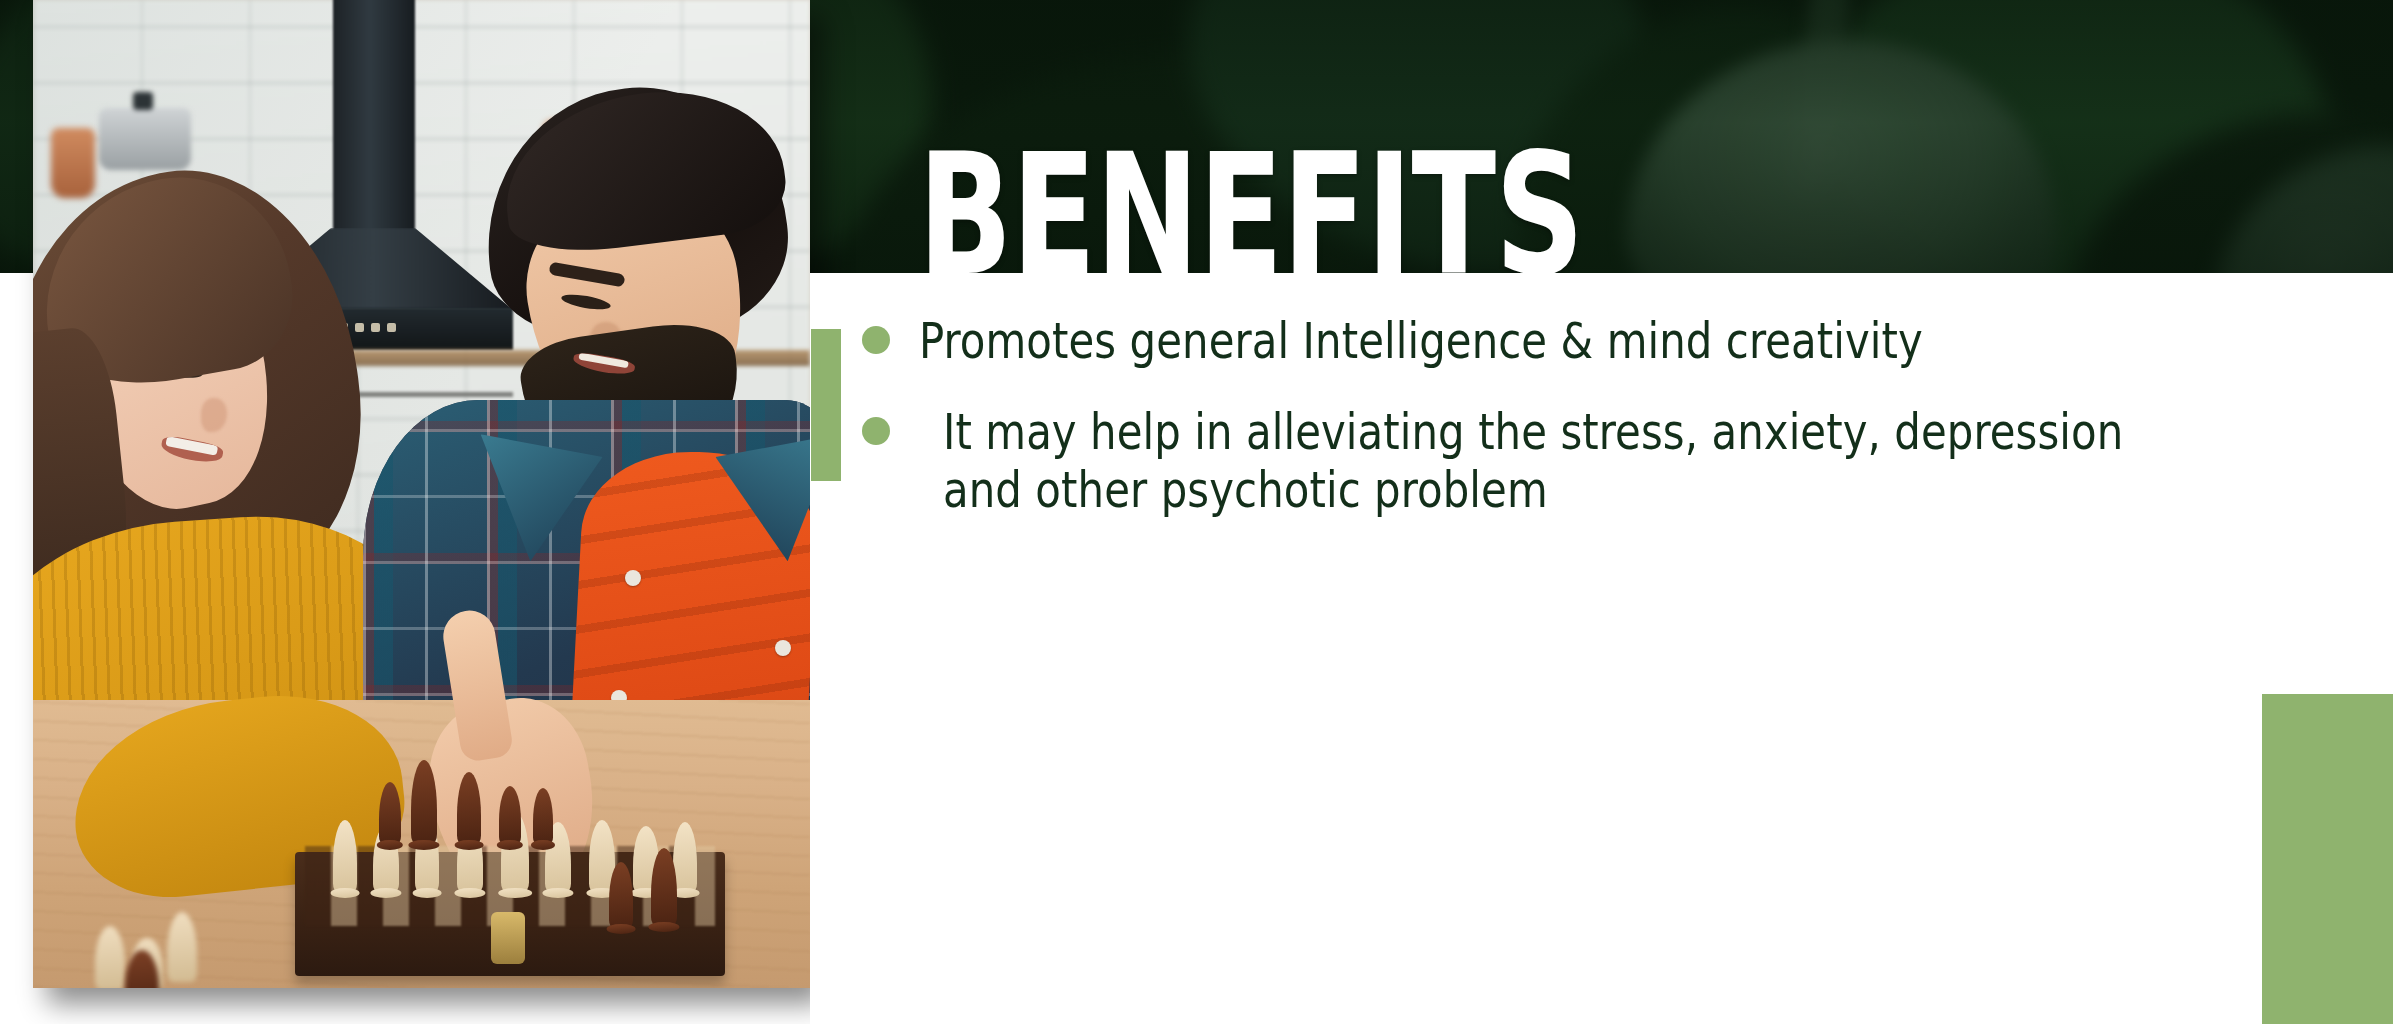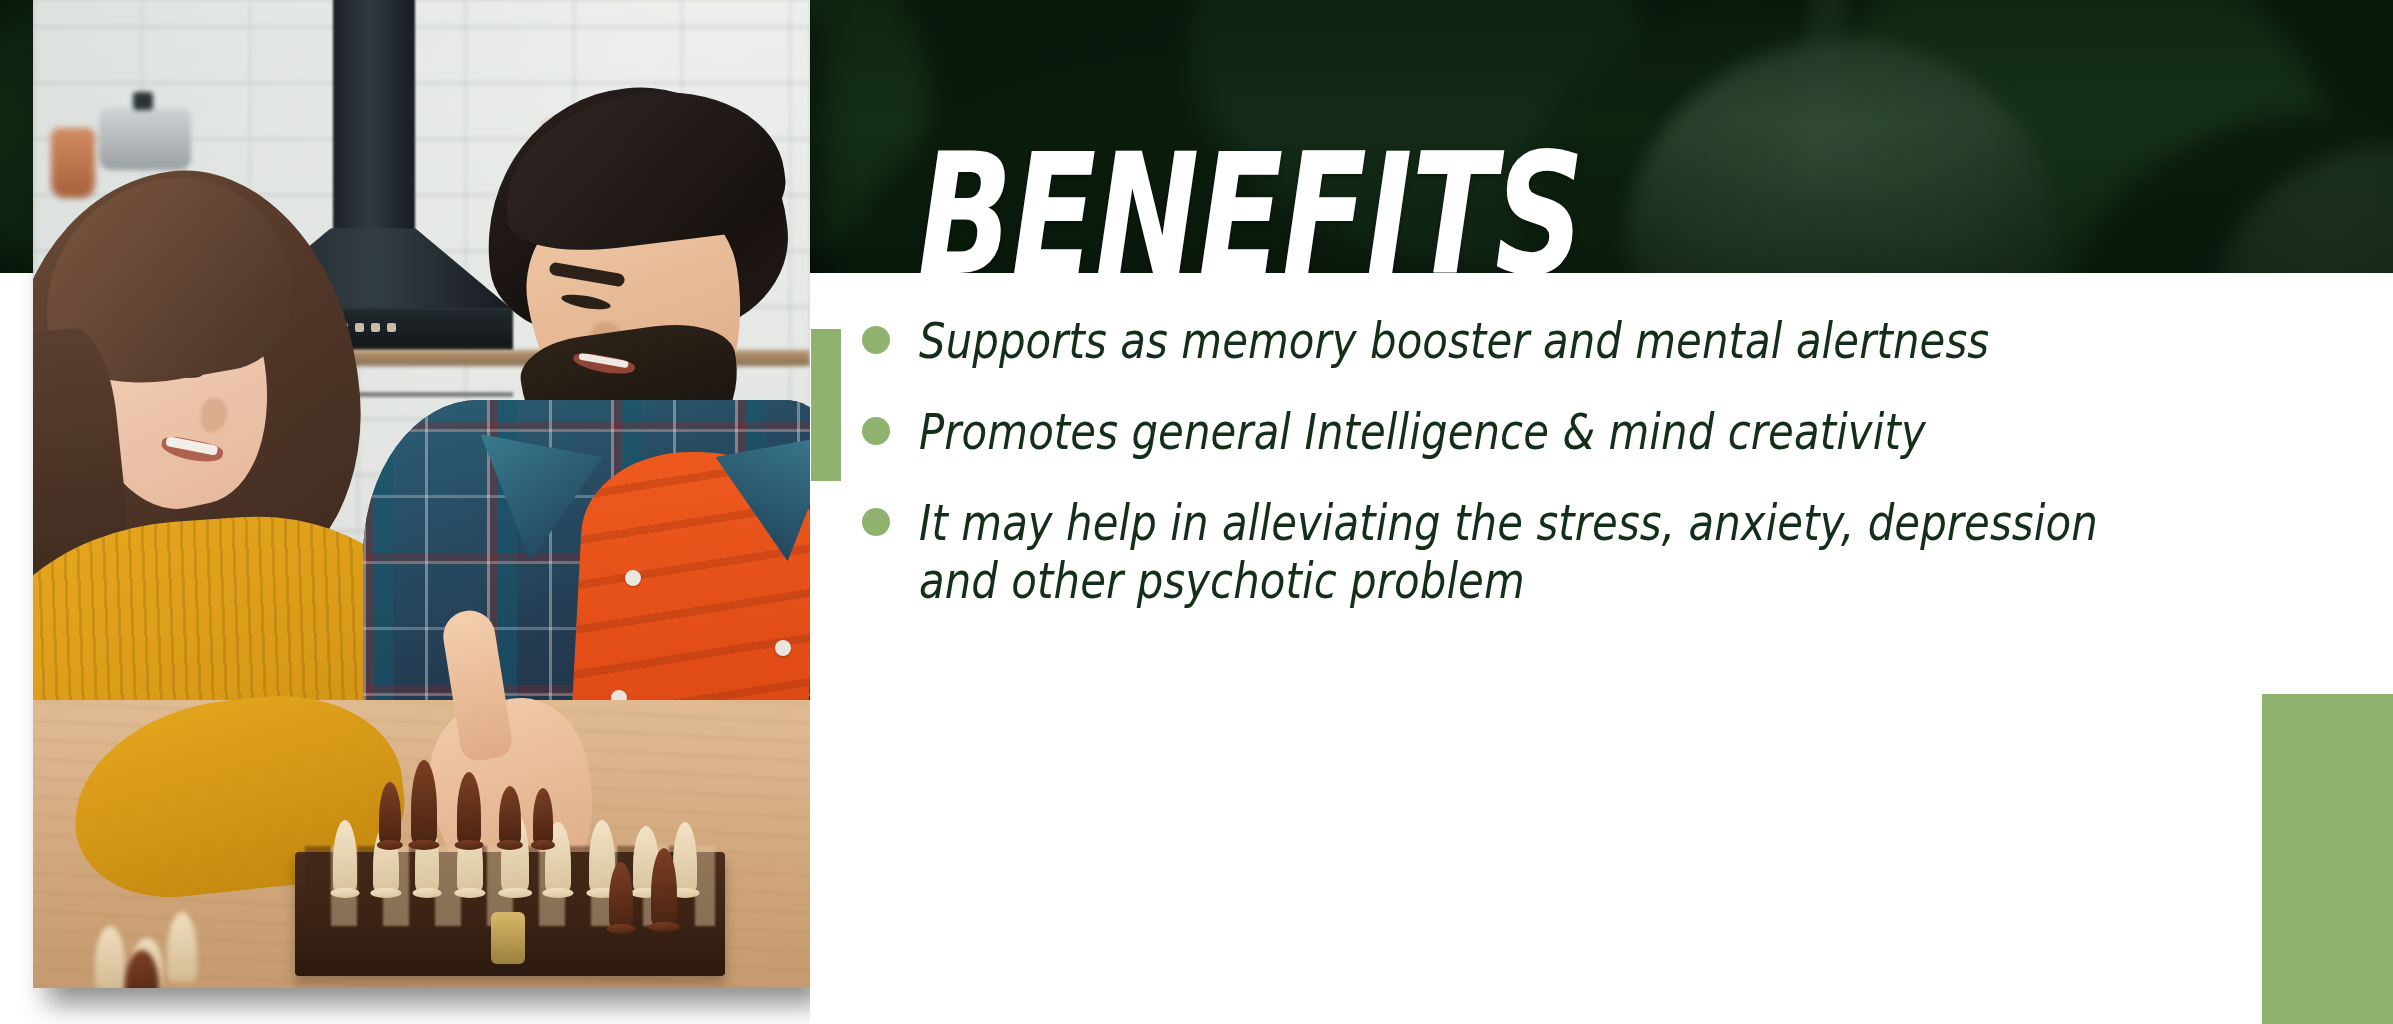--- a/index.html
+++ b/index.html
@@ -3,21 +3,21 @@
 <meta charset="utf-8">
 <title>Benefits Banner</title>
 <style>
   html,body{margin:0;padding:0;}
   body{
     width:2393px;height:1024px;overflow:hidden;
     background:#ffffff;
     font-family:"Liberation Sans", sans-serif;
     -webkit-font-smoothing:antialiased;
   }
-  .stage{position:relative;width:2393px;height:1024px;background:#ffffff;overflow:hidden;font-style:italic;}
+  .stage{position:relative;width:2393px;height:1024px;background:#ffffff;overflow:hidden;}
 
   
   .header-band{
     position:absolute;left:0;top:0;width:2393px;height:273px;
     background:#0b1c0d;
     overflow:hidden;
   }
   .foliage{position:absolute;inset:0;overflow:hidden;}
   .foliage .leaf{
     position:absolute;border-radius:58% 42% 55% 45% / 60% 55% 45% 40%;
@@ -265,21 +265,21 @@
   .pc::after{content:"";position:absolute;left:50%;bottom:-6px;transform:translateX(-50%);width:120%;height:10px;border-radius:50%;background:inherit;}
   .stray{position:absolute;filter:blur(2.4px);}
 
   
   .content{position:absolute;left:810px;top:273px;width:1583px;height:751px;background:#ffffff;}
   .accent-bar{position:absolute;left:811px;top:329px;width:30px;height:152px;background:#8FB36E;}
   .accent-block{position:absolute;left:2262px;top:694px;width:131px;height:330px;background:#8FB36E;}
 
   .bullets{position:absolute;left:862px;top:312px;width:1380px;}
   .bullet-row{display:flex;align-items:flex-start;margin-bottom:33px;}
-  .bullet-row:last-child{margin-bottom:0;}
+  .bullet-row:last-child{margin-bottom:0;gap:24px;}
   .bullet-dot{
     flex:0 0 auto;width:28px;height:28px;border-radius:50%;
     background:#8FB36E;margin-top:14px;margin-right:29px;
   }
   .bullet-text{
     color:#132F1A;
     font-family:"Liberation Sans Narrow","DejaVu Sans Condensed","Liberation Sans", sans-serif;
     font-size:50px;
     line-height:58px;
     font-weight:400;
@@ -407,24 +407,20 @@
     <div class="stray" style="left:92px;top:950px;width:34px;height:62px;background:linear-gradient(175deg,#7d4025,#4a2211);border-radius:50% 50% 20% 20% / 60% 60% 14% 14%;"></div>
   </div>
 
   <div class="content"></div>
   <div class="accent-bar"></div>
   <div class="accent-block"></div>
 
   <ul class="bullets" style="list-style:none;margin:0;padding:0;">
     <li class="bullet-row">
       <span class="bullet-dot"></span>
-      <span class="bullet-text">Supports as memory booster and mental alertness</span>
-    </li>
-    <li class="bullet-row">
-      <span class="bullet-dot"></span>
       <span class="bullet-text">Promotes general Intelligence &amp; mind creativity</span>
     </li>
     <li class="bullet-row">
       <span class="bullet-dot"></span>
       <span class="bullet-text">It may help in alleviating the stress, anxiety, depression
 and other psychotic problem</span>
     </li>
   </ul>
 
 </div>

